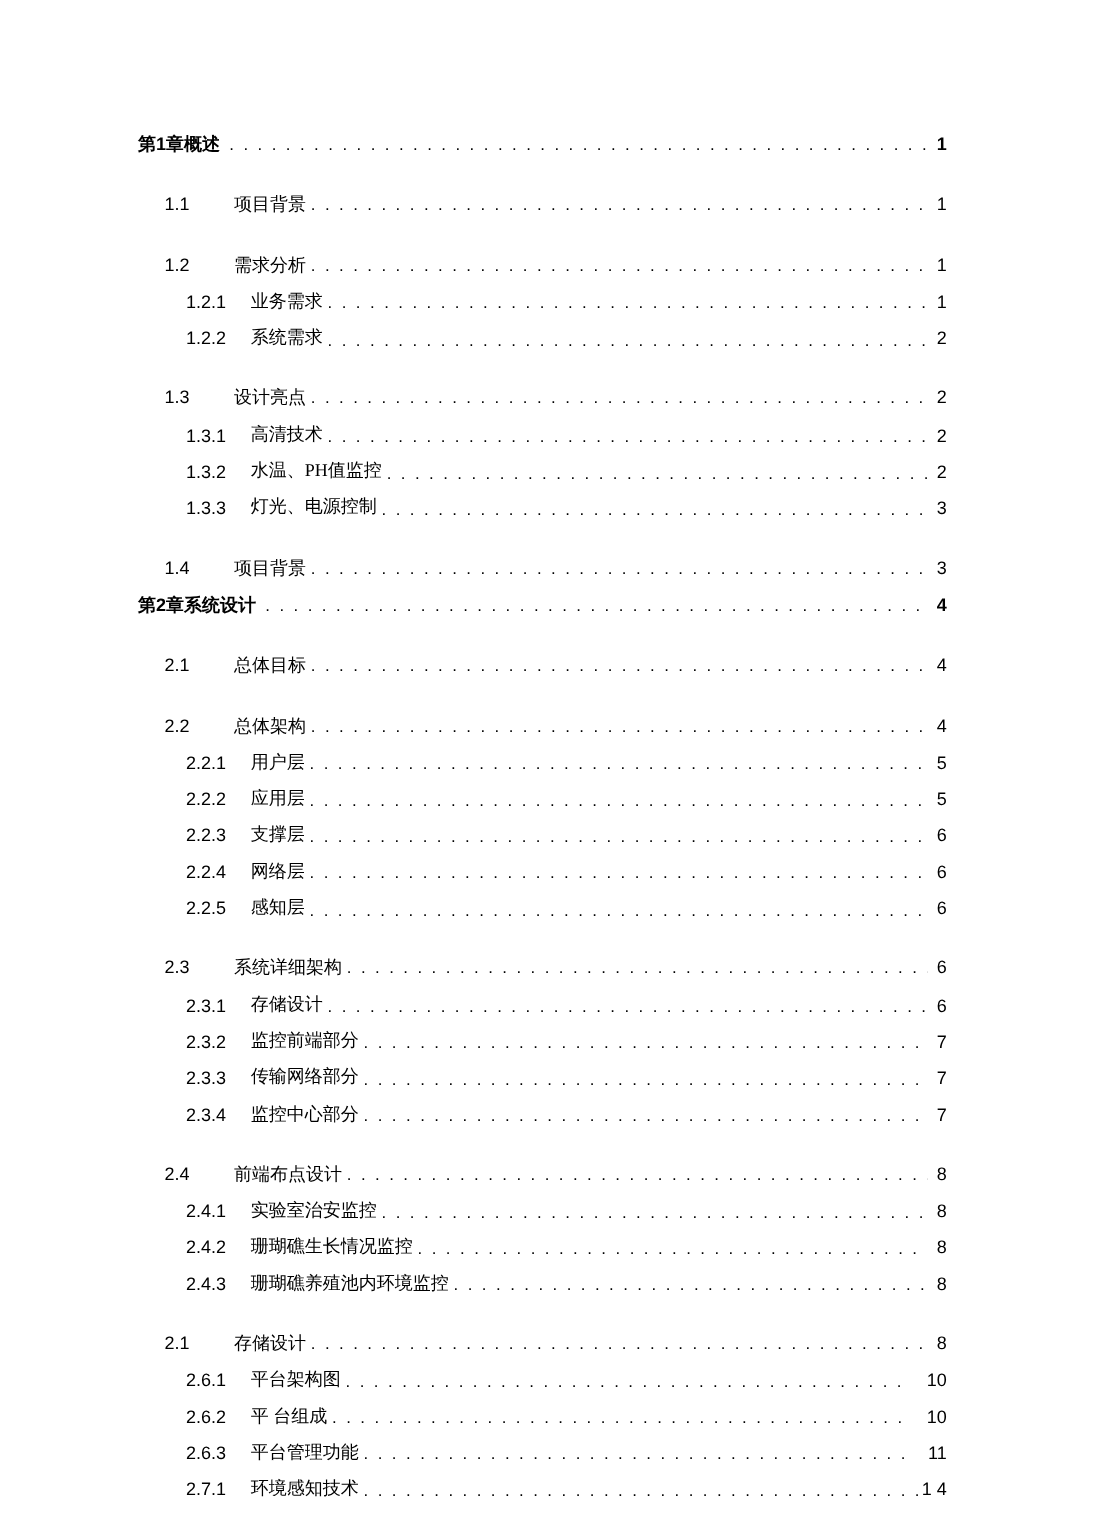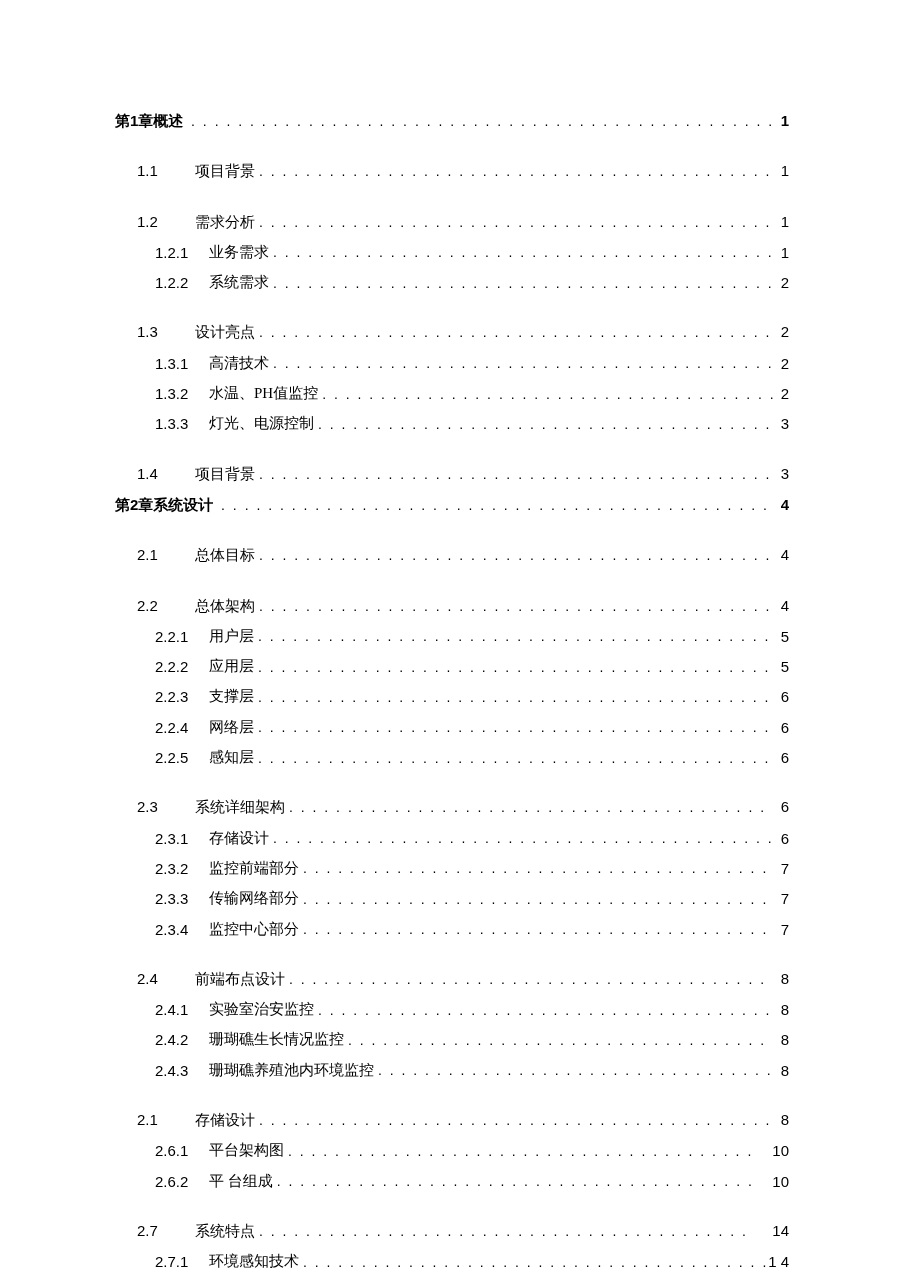--- a/index.html
+++ b/index.html
@@ -244,25 +244,25 @@
         <span class="title">平台架构图</span>
         <span class="leader"></span>
         <span class="page-num">10</span>
       </div>
       <div class="toc-row lvl2 wide-row">
         <span class="num">2.6.2</span>
         <span class="title">平 台组成</span>
         <span class="leader"></span>
         <span class="page-num">10</span>
       </div>
-      <div class="toc-row lvl1 wide-row">
-        <span class="num">2.7</span>
-        <span class="title">系统特点</span>
-        <span class="leader"></span>
-        <span class="page-num">14</span>
+      <div class="toc-row lvl2 wide-row">
+        <span class="num">2.6.3</span>
+        <span class="title">平台管理功能</span>
+        <span class="leader"></span>
+        <span class="page-num">11</span>
       </div>
       <div class="toc-row lvl2">
         <span class="num">2.7.1</span>
         <span class="title">环境感知技术</span>
         <span class="leader"></span>
         <span class="page-num">1 4</span>
       </div>
     </div>
 </div>
 

